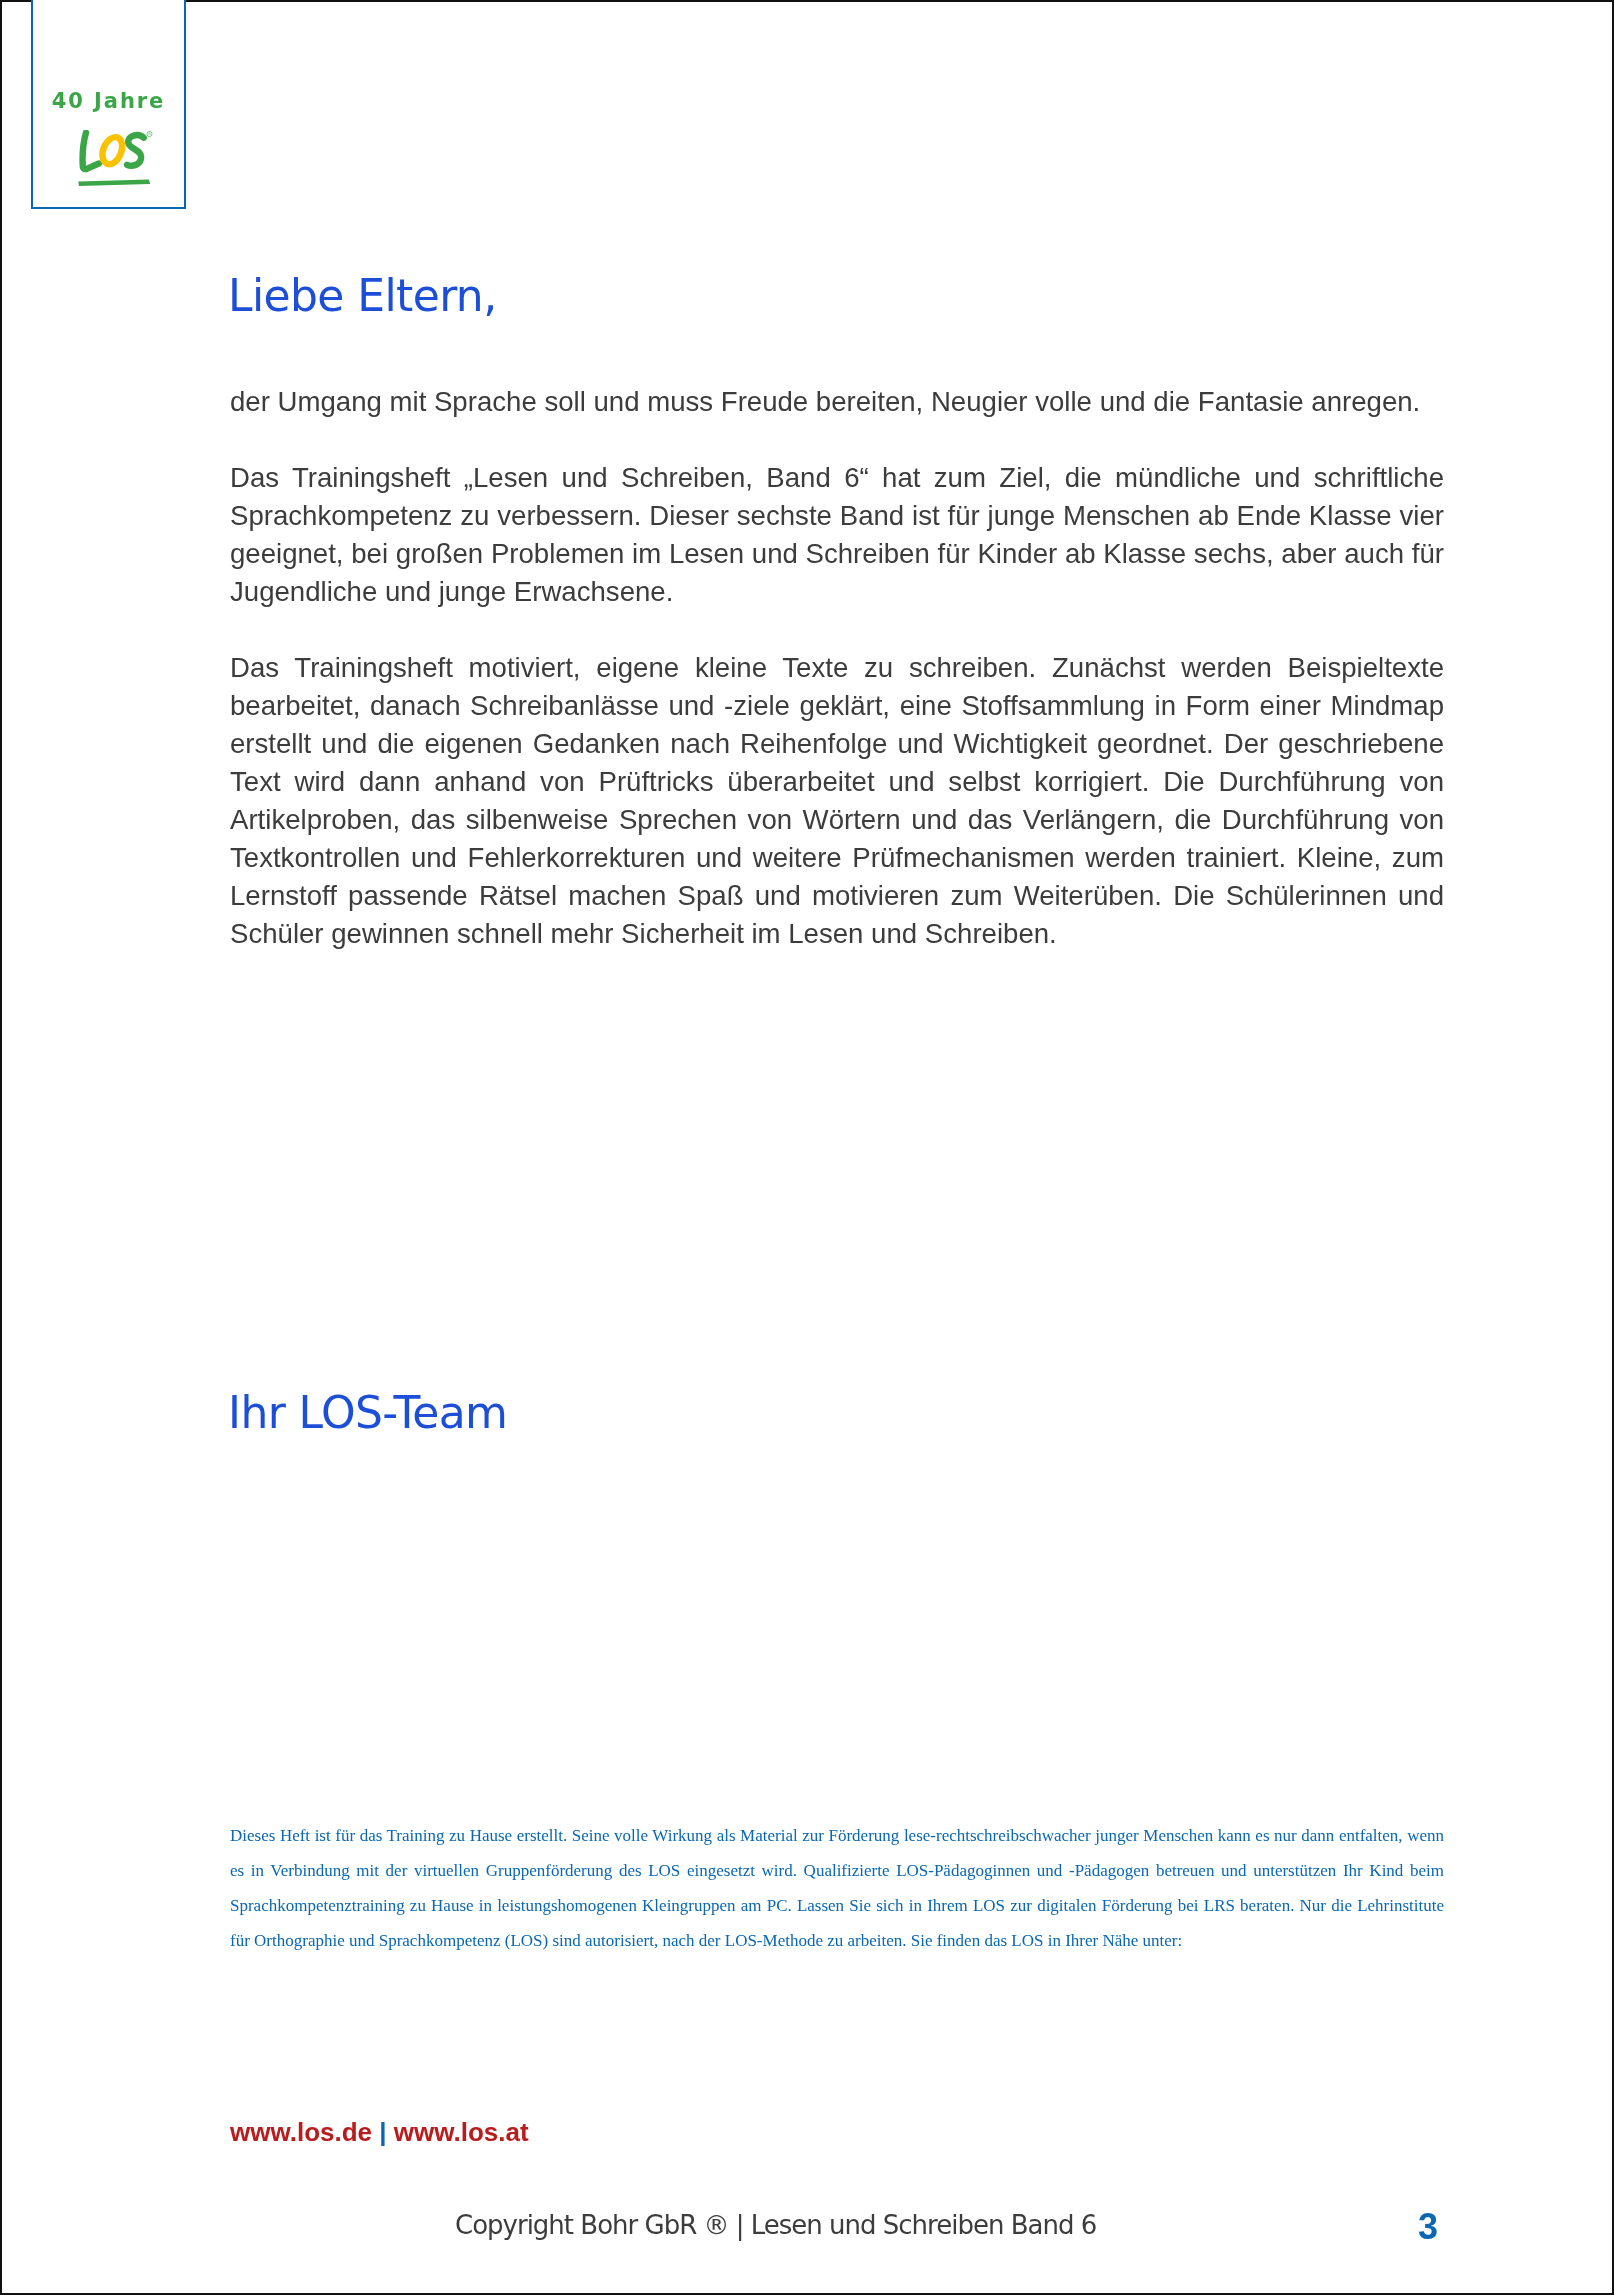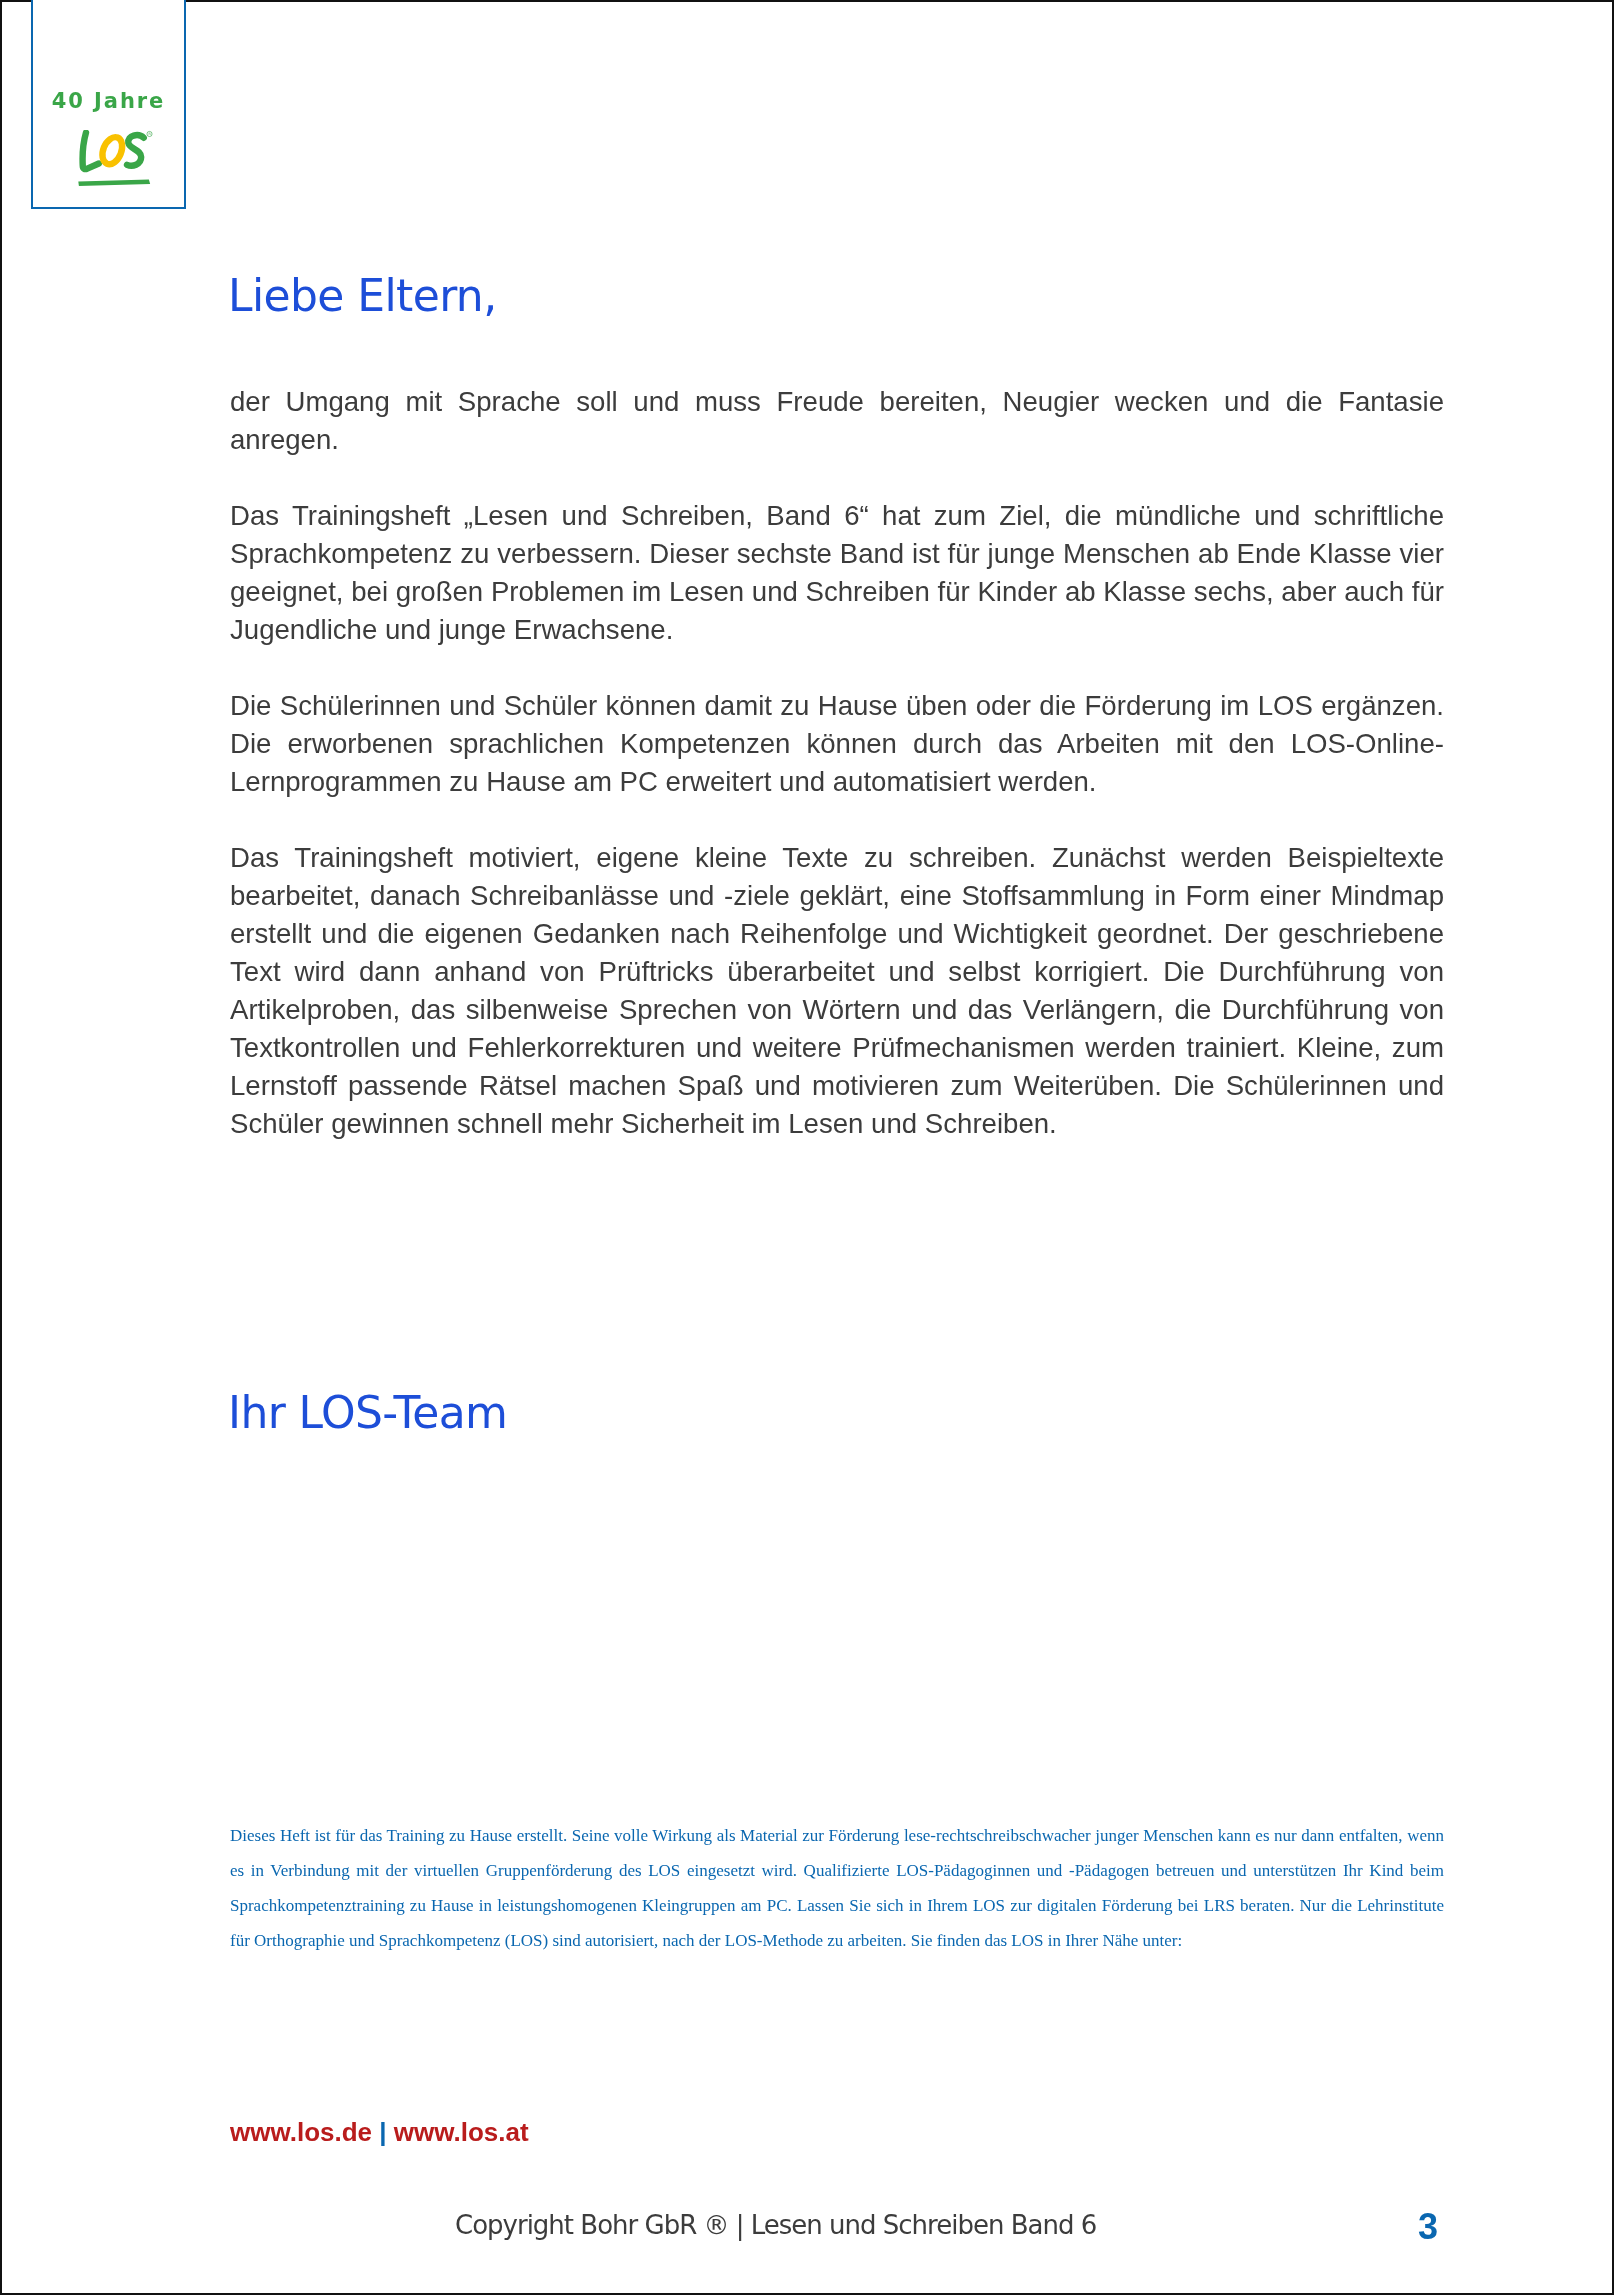--- a/index.html
+++ b/index.html
@@ -106,23 +106,22 @@
       <circle cx="113" cy="6" r="4" fill="none" stroke="#3aa648" stroke-width="1"></circle>
       <text x="113" y="8" font-size="5" text-anchor="middle" fill="#3aa648" font-family="DejaVu Sans, sans-serif">R</text>
 
       <path d="M2 80 L112 77 L114 84 L3 87 Z" fill="#3aa648"></path>
     </svg>
   </div>
 
   <h1 class="heading heading-greeting">Liebe Eltern,</h1>
 
   <div class="body">
-    <p>der Umgang mit Sprache soll und muss Freude bereiten, Neugier wecken und die Fantasie anregen.</p>
+    <p>der Umgang mit Sprache soll und muss Freude bereiten, Neugier volle und die Fantasie anregen.</p>
     <p>Das Trainingsheft „Lesen und Schreiben, Band 6“ hat zum Ziel, die mündliche und schriftliche Sprachkompetenz zu verbessern. Dieser sechste Band ist für junge Menschen ab Ende Klasse vier geeignet, bei großen Problemen im Lesen und Schreiben für Kinder ab Klasse sechs, aber auch für Jugendliche und junge Erwachsene.</p>
-    <p>Die Schülerinnen und Schüler können damit zu Hause üben oder die Förderung im LOS ergänzen. Die erworbenen sprachlichen Kompetenzen können durch das Arbeiten mit den LOS-Online-Lernprogrammen zu Hause am PC erweitert und automatisiert werden.</p>
     <p>Das Trainingsheft motiviert, eigene kleine Texte zu schreiben. Zunächst werden Beispieltexte bearbeitet, danach Schreibanlässe und -ziele geklärt, eine Stoffsammlung in Form einer Mindmap erstellt und die eigenen Gedanken nach Reihenfolge und Wichtigkeit geordnet. Der geschriebene Text wird dann anhand von Prüftricks überarbeitet und selbst korrigiert. Die Durchführung von Artikelproben, das silbenweise Sprechen von Wörtern und das Verlängern, die Durchführung von Textkontrollen und Fehlerkorrekturen und weitere Prüfmechanismen werden trainiert. Kleine, zum Lernstoff passende Rätsel machen Spaß und motivieren zum Weiterüben. Die Schülerinnen und Schüler gewinnen schnell mehr Sicherheit im Lesen und Schreiben.</p>
   </div>
 
   <h2 class="heading heading-signoff">Ihr LOS-Team</h2>
 
   <div class="notice">
     <p>Dieses Heft ist für das Training zu Hause erstellt. Seine volle Wirkung als Material zur Förderung lese-rechtschreibschwacher junger Menschen kann es nur dann entfalten, wenn es in Verbindung mit der virtuellen Gruppenförderung des LOS eingesetzt wird. Qualifizierte LOS-Pädagoginnen und -Pädagogen betreuen und unterstützen Ihr Kind beim Sprachkompetenztraining zu Hause in leistungshomogenen Kleingruppen am PC. Lassen Sie sich in Ihrem LOS zur digitalen Förderung bei LRS beraten. Nur die Lehrinstitute für Orthographie und Sprachkompetenz (LOS) sind autorisiert, nach der LOS-Methode zu arbeiten. Sie finden das LOS in Ihrer Nähe unter:</p>
   </div>
 
   <div class="urls">

